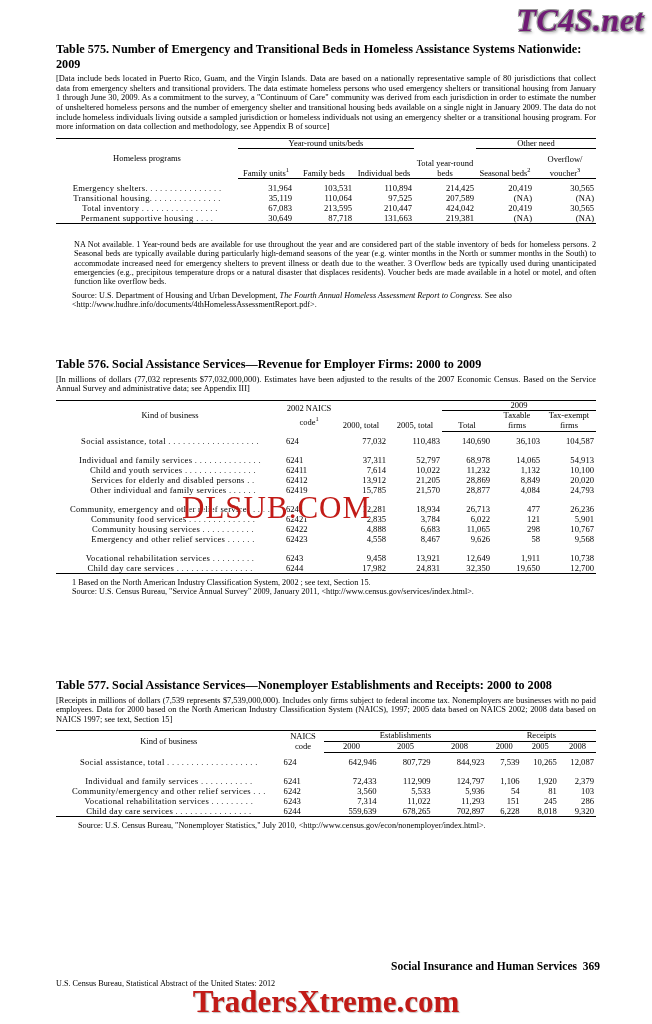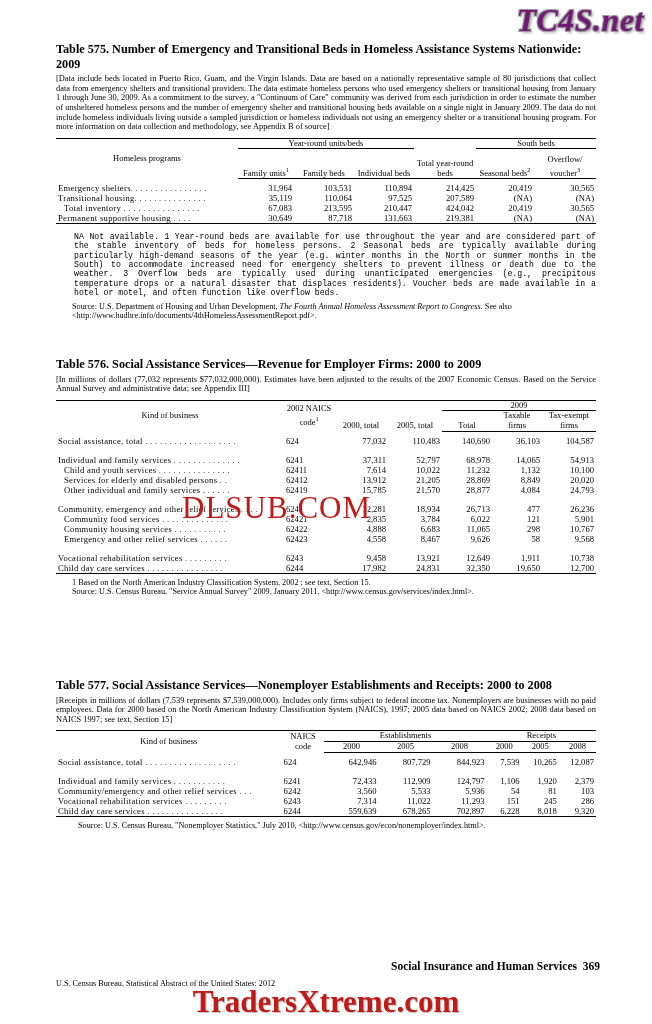--- a/index.html
+++ b/index.html
@@ -94,34 +94,33 @@
   .num { text-align: right; white-space: nowrap; }
   .ctr { text-align: left; }
   .stub { text-align: left; white-space: nowrap; }
   .bold { font-weight: bold; }
   .indent1 { padding-left: 8px !important; }
   .spanrule {
     border-bottom: .6px solid #000;
     padding-bottom: 1px;
   }
   .hdr-cell { font-size: 8.5px; line-height: 9.6px; text-align: center; }
-  .leader { letter-spacing: .3px; }
+  .leader { letter-spacing: .3px; text-align: center; }
   .footnotes {
     font-size: 8.2px;
     line-height: 9.4px;
     margin-top: 4px;
   }
   .src { font-size: 8.2px; line-height: 9.4px; padding-left: 16px; display:block; }
   .ital { font-style: italic; }
   .notes {
     font-size: 8.2px;
     line-height: 9.4px;
-    margin-top: 8px;
+    margin-top: 16px;
     text-align: justify;
-    font-family: Liberation Mono, monospace;
   }
   .sup { font-size: 6.4px; vertical-align: super; }
 
   
   .footer-right {
     position: absolute;
     right: 52px;
     bottom: 52px;
     font-size: 11.5px;
     font-weight: bold;
@@ -152,21 +151,21 @@
           <col style="width:60px">
         <col style="width:62px">
         <col style="width:58px">
           <col style="width:62px">
       </colgroup>
       <tbody>
         <tr class="rule-top">
           <td rowspan="3" class="ctr hdr-cell" style="vertical-align:middle">Homeless programs</td>
           <td colspan="3" class="hdr-cell spanrule">Year-round units/beds</td>
           <td rowspan="2" class="hdr-cell"></td>
-          <td colspan="2" class="hdr-cell spanrule">South beds</td>
+          <td colspan="2" class="hdr-cell spanrule">Other need</td>
         </tr>
         <tr>
           <td class="hdr-cell" style="height:6px"></td>
             <td class="hdr-cell"></td>
             <td class="hdr-cell"></td>
           <td class="hdr-cell"></td>
             <td class="hdr-cell"></td>
         </tr>
         <tr class="rule-bot">
           <td class="hdr-cell"><span>Family units</span><span class="sup">1</span></td>

